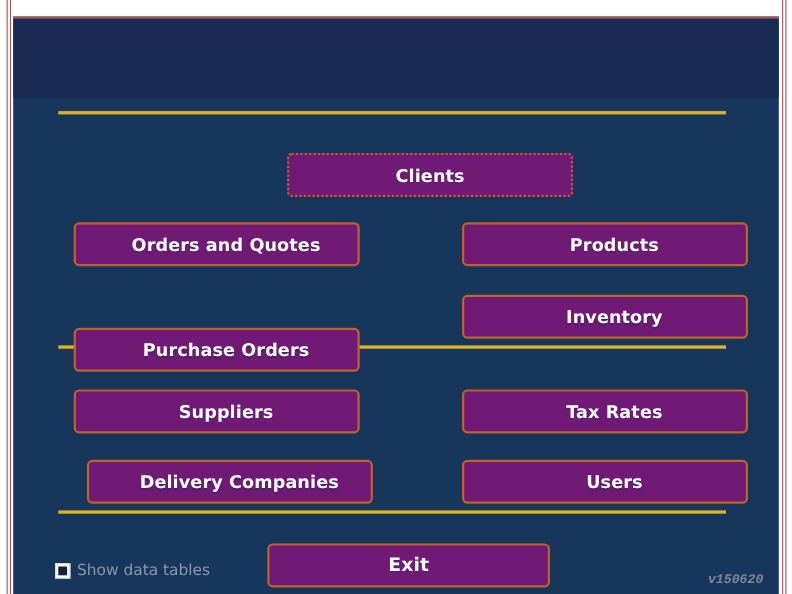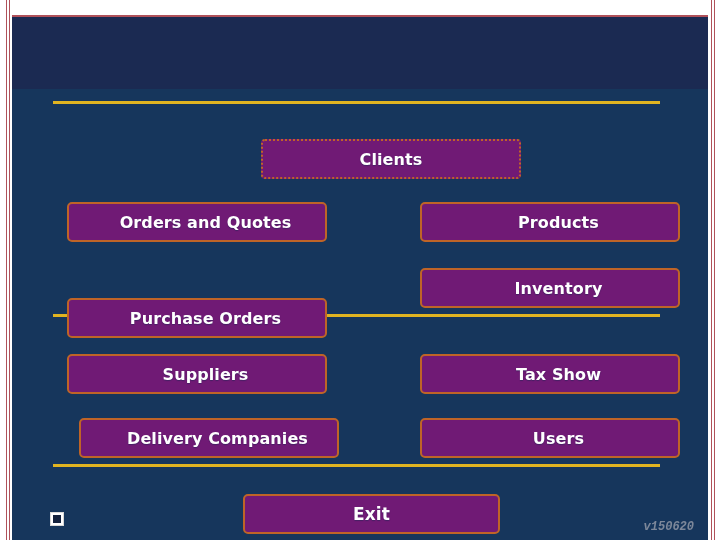--- a/index.html
+++ b/index.html
@@ -201,27 +201,28 @@
 
     <div class="menu-button focused" id="btn-clients">Clients</div>
 
     <div class="menu-button col-left btn-h" id="btn-orders-quotes">Orders and Quotes</div>
     <div class="menu-button col-right btn-h" id="btn-products">Products</div>
 
     <div class="menu-button col-left btn-h" id="btn-purchase-orders">Purchase Orders</div>
     <div class="menu-button col-right btn-h" id="btn-inventory">Inventory</div>
 
     <div class="menu-button col-left btn-h" id="btn-suppliers">Suppliers</div>
-    <div class="menu-button col-right btn-h" id="btn-tax-rates">Tax Show</div>
+    <div class="menu-button col-right btn-h" id="btn-tax-rates">Tax Rates</div>
 
     <div class="menu-button col-left btn-h" id="btn-delivery">Delivery Companies</div>
     <div class="menu-button col-right btn-h" id="btn-users">Users</div>
 
     <div id="show-data-tables-row">
       <span id="show-data-tables-checkbox"></span>
+      <span id="show-data-tables-label">Show data tables</span>
     </div>
 
     <div class="menu-button" id="btn-exit">Exit</div>
 
     <div id="version-label">v150620</div>
 
   </div>
 </div>
 
 </body></html>

